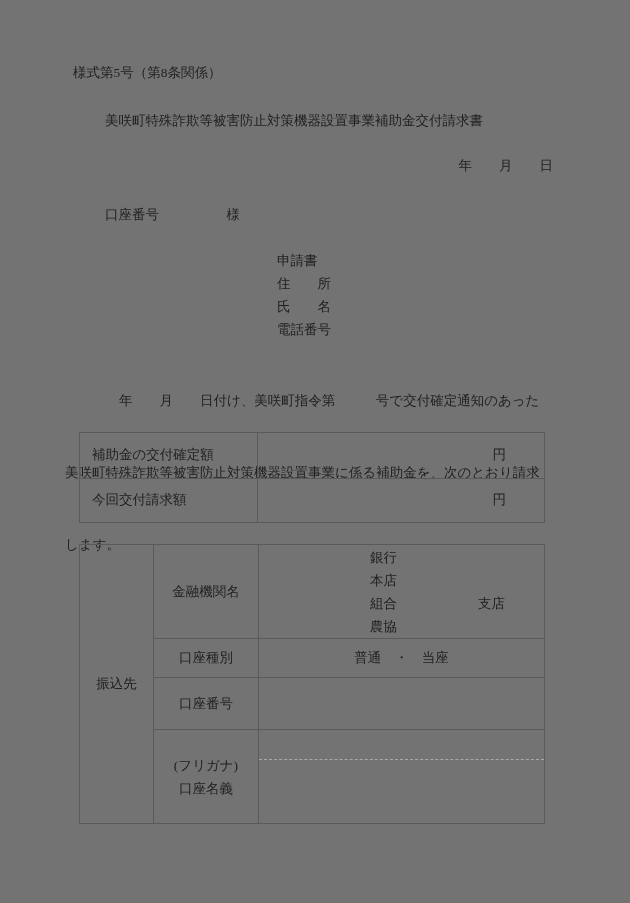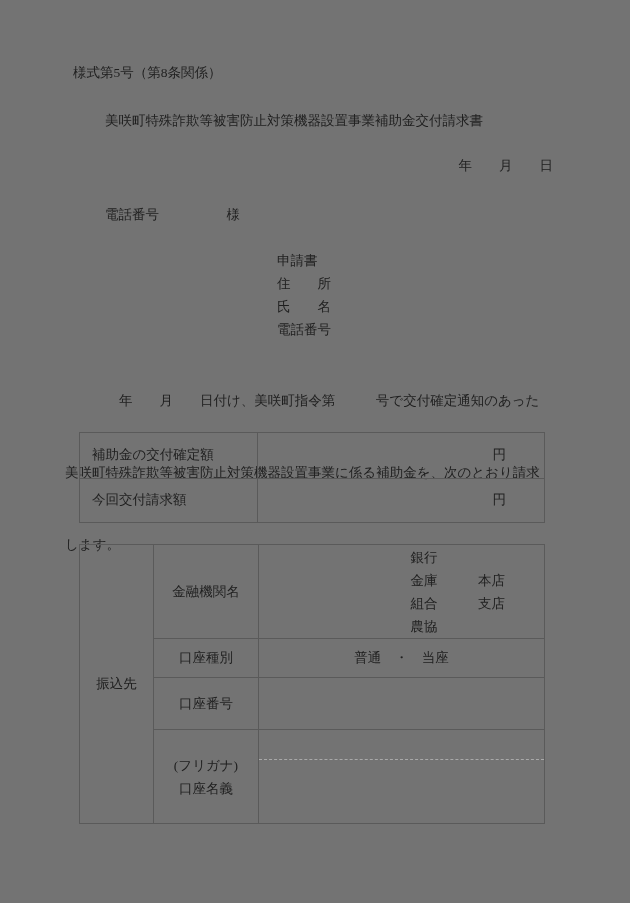--- a/index.html
+++ b/index.html
@@ -41,21 +41,21 @@
 
   
   .transfer-table {
     position:absolute; left:79px; top:544px;
     width:466px; height:280px;
     display:grid;
     grid-template-columns:73px 105px 1fr;
     grid-template-rows:93px 39px 52px 1fr;
     border:1px solid #5a5a5a;
   }
-  .transfer-table > div { display:flex;text-align:center; }
+  .transfer-table > div { display:flex; }
   .tt-head { grid-column:1; grid-row:1/5; align-items:center; justify-content:center; }
   .tt-lbl  { border-left:1px solid #5a5a5a; align-items:center; justify-content:center; text-align:center; }
   .tt-val  { border-left:1px solid #5a5a5a; }
   .rt      { border-top:1px solid #5a5a5a; }
 
   .inst-cell { flex-direction:column; justify-content:center; padding-left:111px; line-height:23px; }
   .inst-line { display:flex; }
   .inst-opt  { display:inline-block; width:108px; }
 
   .acct-type-cell { align-items:center; justify-content:center; }
@@ -69,21 +69,21 @@
 <body>
 
 <div class="page">
 
   <div class="abs form-number">様式第5号（第8条関係）</div>
 
   <div class="abs doc-title">美咲町特殊詐欺等被害防止対策機器設置事業補助金交付請求書</div>
 
   <div class="abs date-line">年　　月　　日</div>
 
-  <div class="abs addressee">電話番号　　　　　様</div>
+  <div class="abs addressee">口座番号　　　　　様</div>
 
   <div class="abs applicant">
     <span>申請書</span>
     <span class="fields">
       <span>住　　所</span>
       <span>氏　　名</span>
       <span>電話番号</span>
     </span>
   </div>
 
@@ -108,21 +108,20 @@
 
     <div class="tt-head">振込先</div>
 
     <div class="tt-lbl" style="grid-column:2;grid-row:1;">金融機関名</div>
     <div class="tt-val inst-cell" style="grid-column:3;grid-row:1;">
       <div class="inst-line">
         <span class="inst-opt">銀行</span>
         <span></span>
       </div>
       <div class="inst-line">
-        <span class="inst-opt">金庫</span>
         <span>本店</span>
       </div>
       <div class="inst-line">
         <span class="inst-opt">組合</span>
         <span>支店</span>
       </div>
       <div class="inst-line">
         <span class="inst-opt">農協</span>
         <span></span>
       </div>

